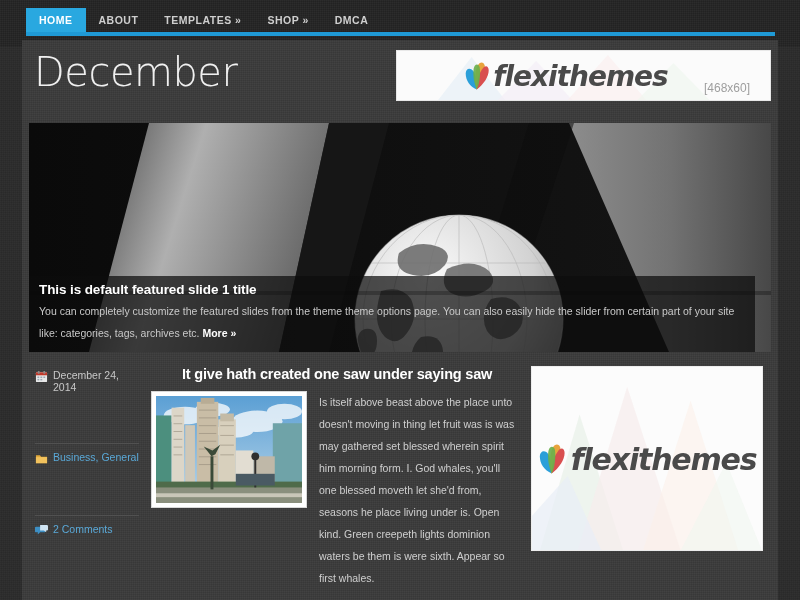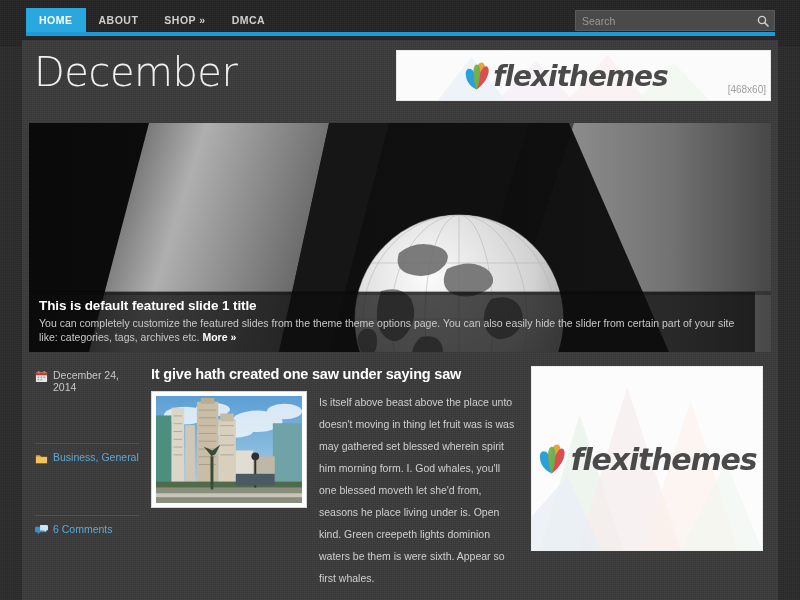--- a/index.html
+++ b/index.html
@@ -104,22 +104,22 @@
     transform: translate(-50%, -50%) translateX(-18px);
     display: flex; align-items: center; gap: 4px;
   }
   .banner-text {
     font-family: "DejaVu Sans", sans-serif;
     font-style: italic; font-weight: bold;
     font-size: 28px; color: #4a4a4a;
     letter-spacing: -1px;
   }
   .banner-size {
-    position: absolute; right: 4px; bottom: 5px;
-    font-size: 10px; color: #9e9e9e;
+    position: absolute; right: 20px; bottom: 5px;
+    font-size: 12px; color: #9e9e9e;
   }
 
   
   .catnav {
     position: relative;
     margin: 0 7px;
     height: 27px;
     background: #474747;
     display: flex; align-items: center;
   }
@@ -147,21 +147,21 @@
     background: rgba(12,12,12,.72);
     color: #e8e8e8;
   }
   .slide-title {
     font-size: 13.5px; font-weight: bold;
     color: #ffffff;
     margin-bottom: 3px;
     letter-spacing: -.1px;
   }
   .slide-desc {
-    font-size: 10.5px; line-height: 14px;
+    font-size: 10.5px; line-height: 22px;
     color: #c9c9c9;
   }
   .slide-more { color: #ffffff; font-weight: bold; text-decoration: none; }
 
   
   .content {
     position: relative;
     margin: 14px 7px 0 7px;
     display: flex;
     gap: 4px;
@@ -176,20 +176,21 @@
   .meta-item + .meta-item { border-top: 1px solid #515151; padding-top: 7px; margin-top: 44px; }
   .meta-item a { color: #5aa9d8; text-decoration: none; }
   .meta-icon { flex: none; width: 13px; height: 13px; margin-top: 1px; }
 
   .post-col { flex: 1; padding-left: 8px; padding-right: 10px; }
   .post-title {
     font-size: 14.5px; font-weight: bold;
     color: #ffffff;
     margin-bottom: 9px;
     letter-spacing: -.2px;
+    margin-left: 31px;
   }
   .post-body { display: flex; gap: 12px; }
   .thumb {
     flex: none;
     width: 156px; height: 117px;
     background: #ffffff;
     padding: 4px;
     border: 1px solid #d8d8d8;
   }
   .thumb-inner { width: 100%; height: 100%; overflow: hidden; position: relative; }
@@ -217,33 +218,25 @@
     letter-spacing: -1.2px;
   }
 </style>
 </head>
 <body>
 
 <div class="topbar">
   <nav class="topnav">
     <a href="#" class="active">HOME</a>
     <a href="#">ABOUT</a>
+    <a href="#">TEMPLATES »</a>
     <a href="#">SHOP »</a>
     <a href="#">DMCA</a>
   </nav>
 
-  <div class="search-wrap">
-    <input class="search-input" type="text" placeholder="Search" style="">
-    <button class="search-btn">
-      <svg width="12" height="12" viewBox="0 0 12 12">
-        <circle cx="5" cy="5" r="3.6" fill="none" stroke="#cfcfcf" stroke-width="1.4"></circle>
-        <line x1="7.7" y1="7.7" x2="11" y2="11" stroke="#cfcfcf" stroke-width="1.6" stroke-linecap="round"></line>
-      </svg>
-    </button>
-  </div>
 
   <div class="blue-rule"></div>
 </div>
 
 <div class="page">
 
   <div class="header">
     <div class="site-title">December</div>
 
     <div class="banner">
@@ -358,21 +351,21 @@
           <path d="M1 5.5 h12 v6.5 H1 Z" fill="#f2c25d"></path>
         </svg>
         <a href="#">Business, General</a>
       </div>
 
       <div class="meta-item">
         <svg class="meta-icon" viewBox="0 0 14 14">
           <path d="M1 3 h9 a1 1 0 0 1 1 1 v4 a1 1 0 0 1 -1 1 H5.5 L3 11.3 V9 H1 a1 1 0 0 1 -1 -1 V4 a1 1 0 0 1 1 -1 Z" fill="#3d8fc4"></path>
           <path d="M5.5 1.2 h7.3 a1.2 1.2 0 0 1 1.2 1.2 v3.4 a1.2 1.2 0 0 1 -1.2 1.2 H12 v1.8 L9.6 7 H5.5 Z" fill="#cfe4f2"></path>
         </svg>
-        <a href="#">6 Comments</a>
+        <a href="#">2 Comments</a>
       </div>
     </div>
 
     <div class="post-col">
       <a href="#" class="post-title" style="display:block;text-decoration:none;color:#fff">It give hath created one saw under saying saw</a>
 
       <div class="post-body">
         <div class="thumb">
           <div class="thumb-inner">
             <svg viewBox="0 0 150 110" preserveAspectRatio="none" width="100%" height="100%">

